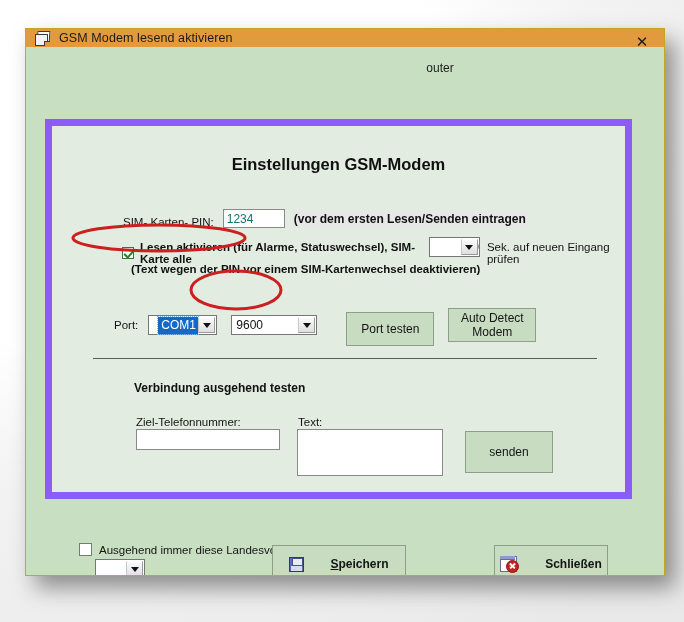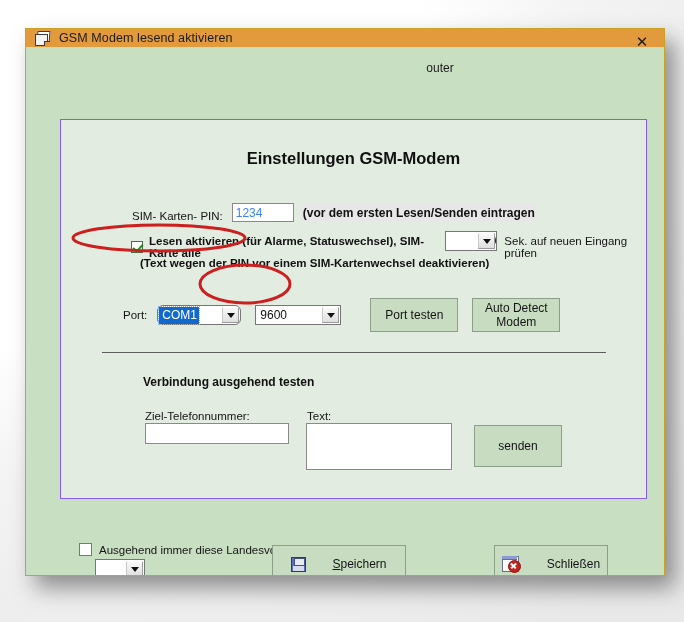--- a/index.html
+++ b/index.html
@@ -72,40 +72,40 @@
     position:absolute;left:0;top:0;right:0;height:46px;
   }
   .topstrip .cuttext{
     position:absolute;left:0;top:14px;width:100%;
     text-align:center;font-size:12px;color:#1b1b1b;
     
     padding-left:190px;box-sizing:border-box;
   }
   .panel{
     position:absolute;
-    left:34px;top:72px;width:587px;height:380px;
+    left:19px;top:72px;width:587px;height:380px;
     background:#e2ece0;
-    border:1px solid #8b5cf6;
+    border:7px solid #8b5cf6;
     box-sizing:border-box;
   }
   .panel-title{
     position:absolute;left:0;right:0;top:29px;text-align:center;
     font-size:16.5px;font-weight:bold;color:#101010;
   }
   .row-pin{
     position:absolute;left:71px;top:83px;display:flex;align-items:flex-end;
   }
   .lbl{font-size:11.5px;color:#141414;}
   .lbl-b{font-size:11.5px;color:#111;font-weight:bold;}
   .pin-input{
     width:62px;height:19px;margin:0 8px 0 9px;
     background:#ffffff;border:1px solid #8a8a8a;
     box-sizing:border-box;
     font-family:"Liberation Sans", sans-serif;
-    font-size:12px;color:#3b82f6;
+    font-size:12px;color:#0f766e;
     padding:0 3px;line-height:17px;
   }
   .hint-lbl{
     font-size:12px;font-weight:bold;color:#111;
     background:#e7e7e7;padding:2px 2px 2px 1px;white-space:nowrap;
   }
   .row-check{
     position:absolute;left:70px;top:111px;display:flex;align-items:center;
   }
   .cbx{
@@ -131,36 +131,36 @@
     width:0;height:0;border-left:4px solid transparent;border-right:4px solid transparent;
     border-top:5px solid #111;
   }
   .sel-30{width:58px;margin:0 7px 12px 4px;justify-content:flex-end;}
   .row-note{
     position:absolute;left:79px;top:137px;font-size:11.5px;font-weight:bold;color:#111;
   }
   .row-port{
     position:absolute;left:62px;top:178px;display:flex;align-items:center;
   }
-  .sel-port{width:84px;margin-left:10px;padding-left:0;border-radius:6px;}
+  .sel-port{width:69px;margin-left:10px;padding-left:8px;}
   .sel-port .selected-text{
     background:#1269cc;color:#ffffff;display:block;
     margin:1px 19px 1px 1px;padding:1px 2px 2px 3px;
     font-size:12px;outline:1px dotted #7fb2ea;
   }
   .sel-baud{width:86px;margin-left:14px;}
   .btn{
     background:#c7dcc1;border:1px solid #8d9e8a;
     box-sizing:border-box;
     font-family:"Liberation Sans", sans-serif;
     font-size:12px;color:#141414;
     display:flex;align-items:center;justify-content:center;
     text-align:center;line-height:1.2;cursor:default;
   }
-  .btn-porttest{width:88px;height:34px;margin-left:29px;}
+  .btn-porttest{width:88px;height:34px;margin-left:29px;margin-top:8px;}
   .btn-autodetect{width:88px;height:34px;margin-left:14px;}
   .divider{
     position:absolute;left:41px;top:232px;width:504px;height:0;
     border-top:1px solid #5c5c5c;
   }
   .sect-title{
     position:absolute;left:82px;top:255px;font-size:12px;font-weight:bold;color:#111;
   }
   .lbl-ziel{position:absolute;left:84px;top:290px;font-size:11.5px;color:#141414;}
   .lbl-text{position:absolute;left:246px;top:290px;font-size:11.5px;color:#141414;}
@@ -187,21 +187,21 @@
   }
   .sel-land{
     position:absolute;left:69px;top:512px;width:50px;height:20px;
   }
   .btn-save{
     position:absolute;left:246px;top:498px;width:134px;height:38px;
   }
   .btn-close{
     position:absolute;left:468px;top:498px;width:114px;height:38px;align-items:center;
   }
-  .btn-inner{display:flex;align-items:center;gap:26px;}
+  .btn-inner{display:flex;align-items:center;gap:26px;font-weight:bold;}
   .u{text-decoration:underline;}
   
   .ico-save{width:15px;height:15px;position:relative;flex:none;}
   .ico-save .body{position:absolute;inset:0;background:#5a6fc0;border:1px solid #2d3a6e;}
   .ico-save .shutter{position:absolute;left:3px;top:1px;width:9px;height:6px;background:#e9ecf7;border:1px solid #44518c;}
   .ico-save .lbl2{position:absolute;left:2px;bottom:1px;width:11px;height:5px;background:#d7dcf0;}
   
   .ico-close{width:19px;height:17px;position:relative;flex:none;}
   .ico-close .win{position:absolute;left:0;top:0;width:15px;height:14px;background:#fdfdfd;border:1px solid #6b6b8d;}
   .ico-close .bar{position:absolute;left:0;top:0;width:15px;height:4px;background:#8d9bd4;border-bottom:1px solid #6b6b8d;box-sizing:border-box;}

